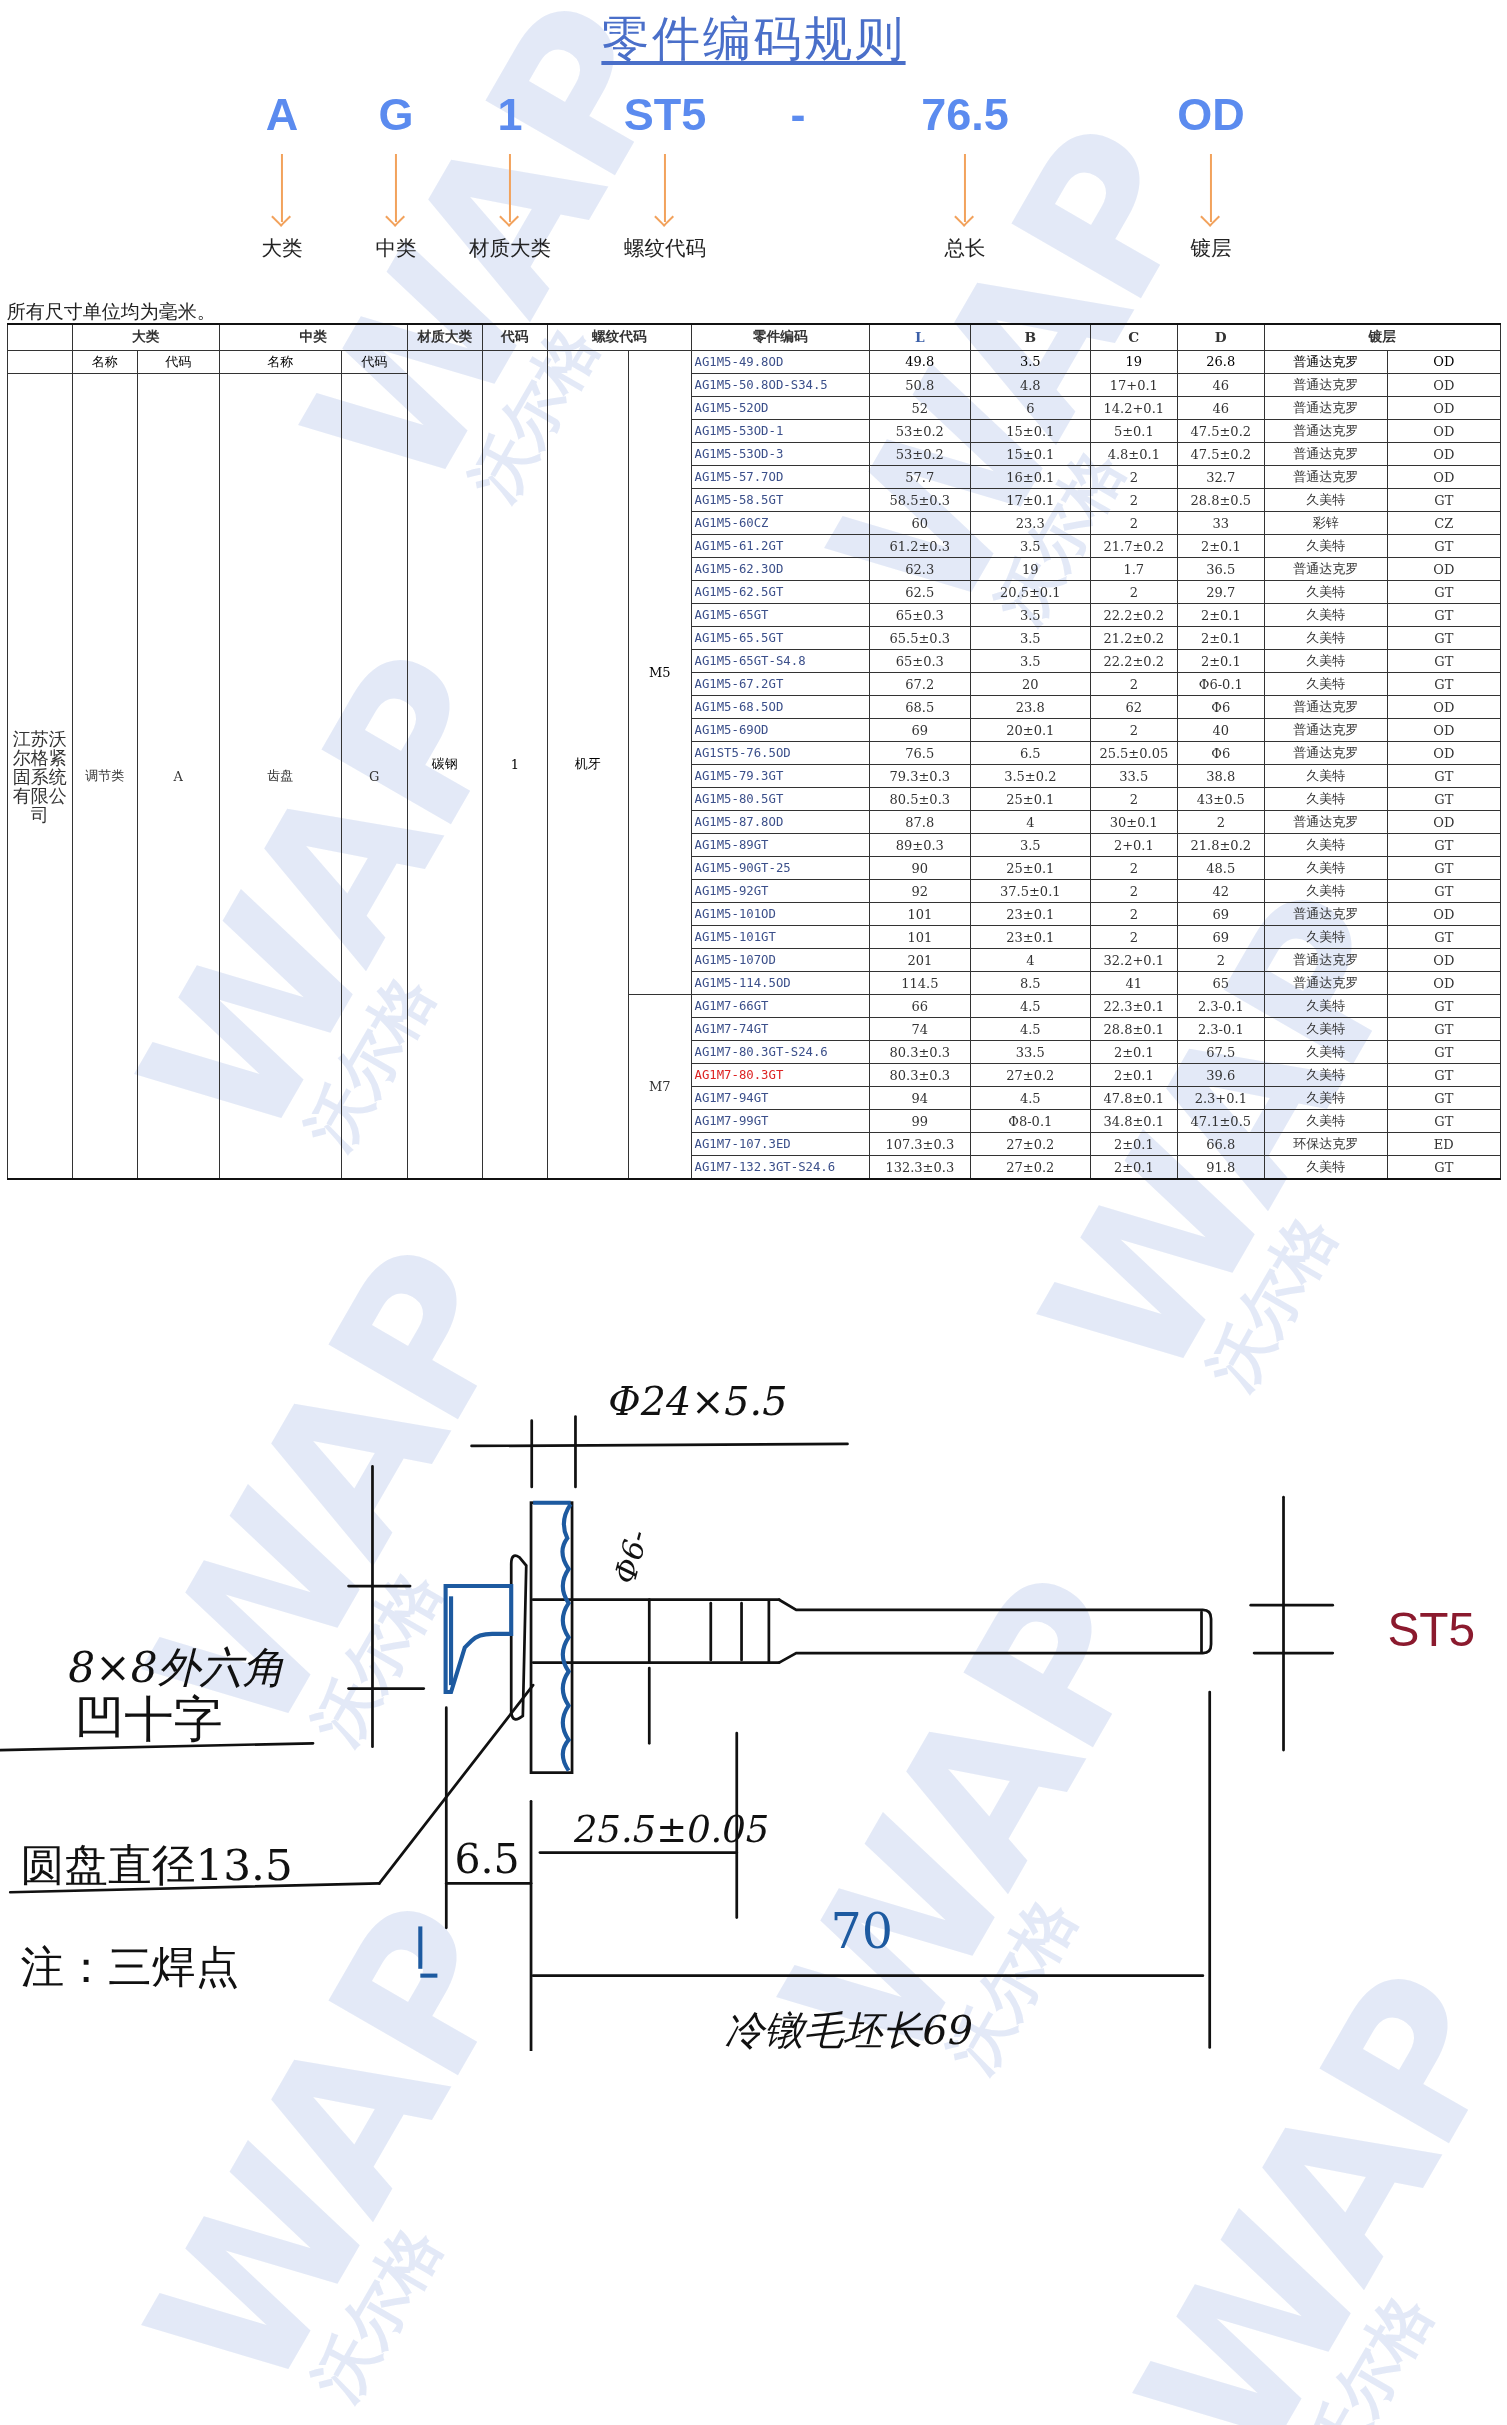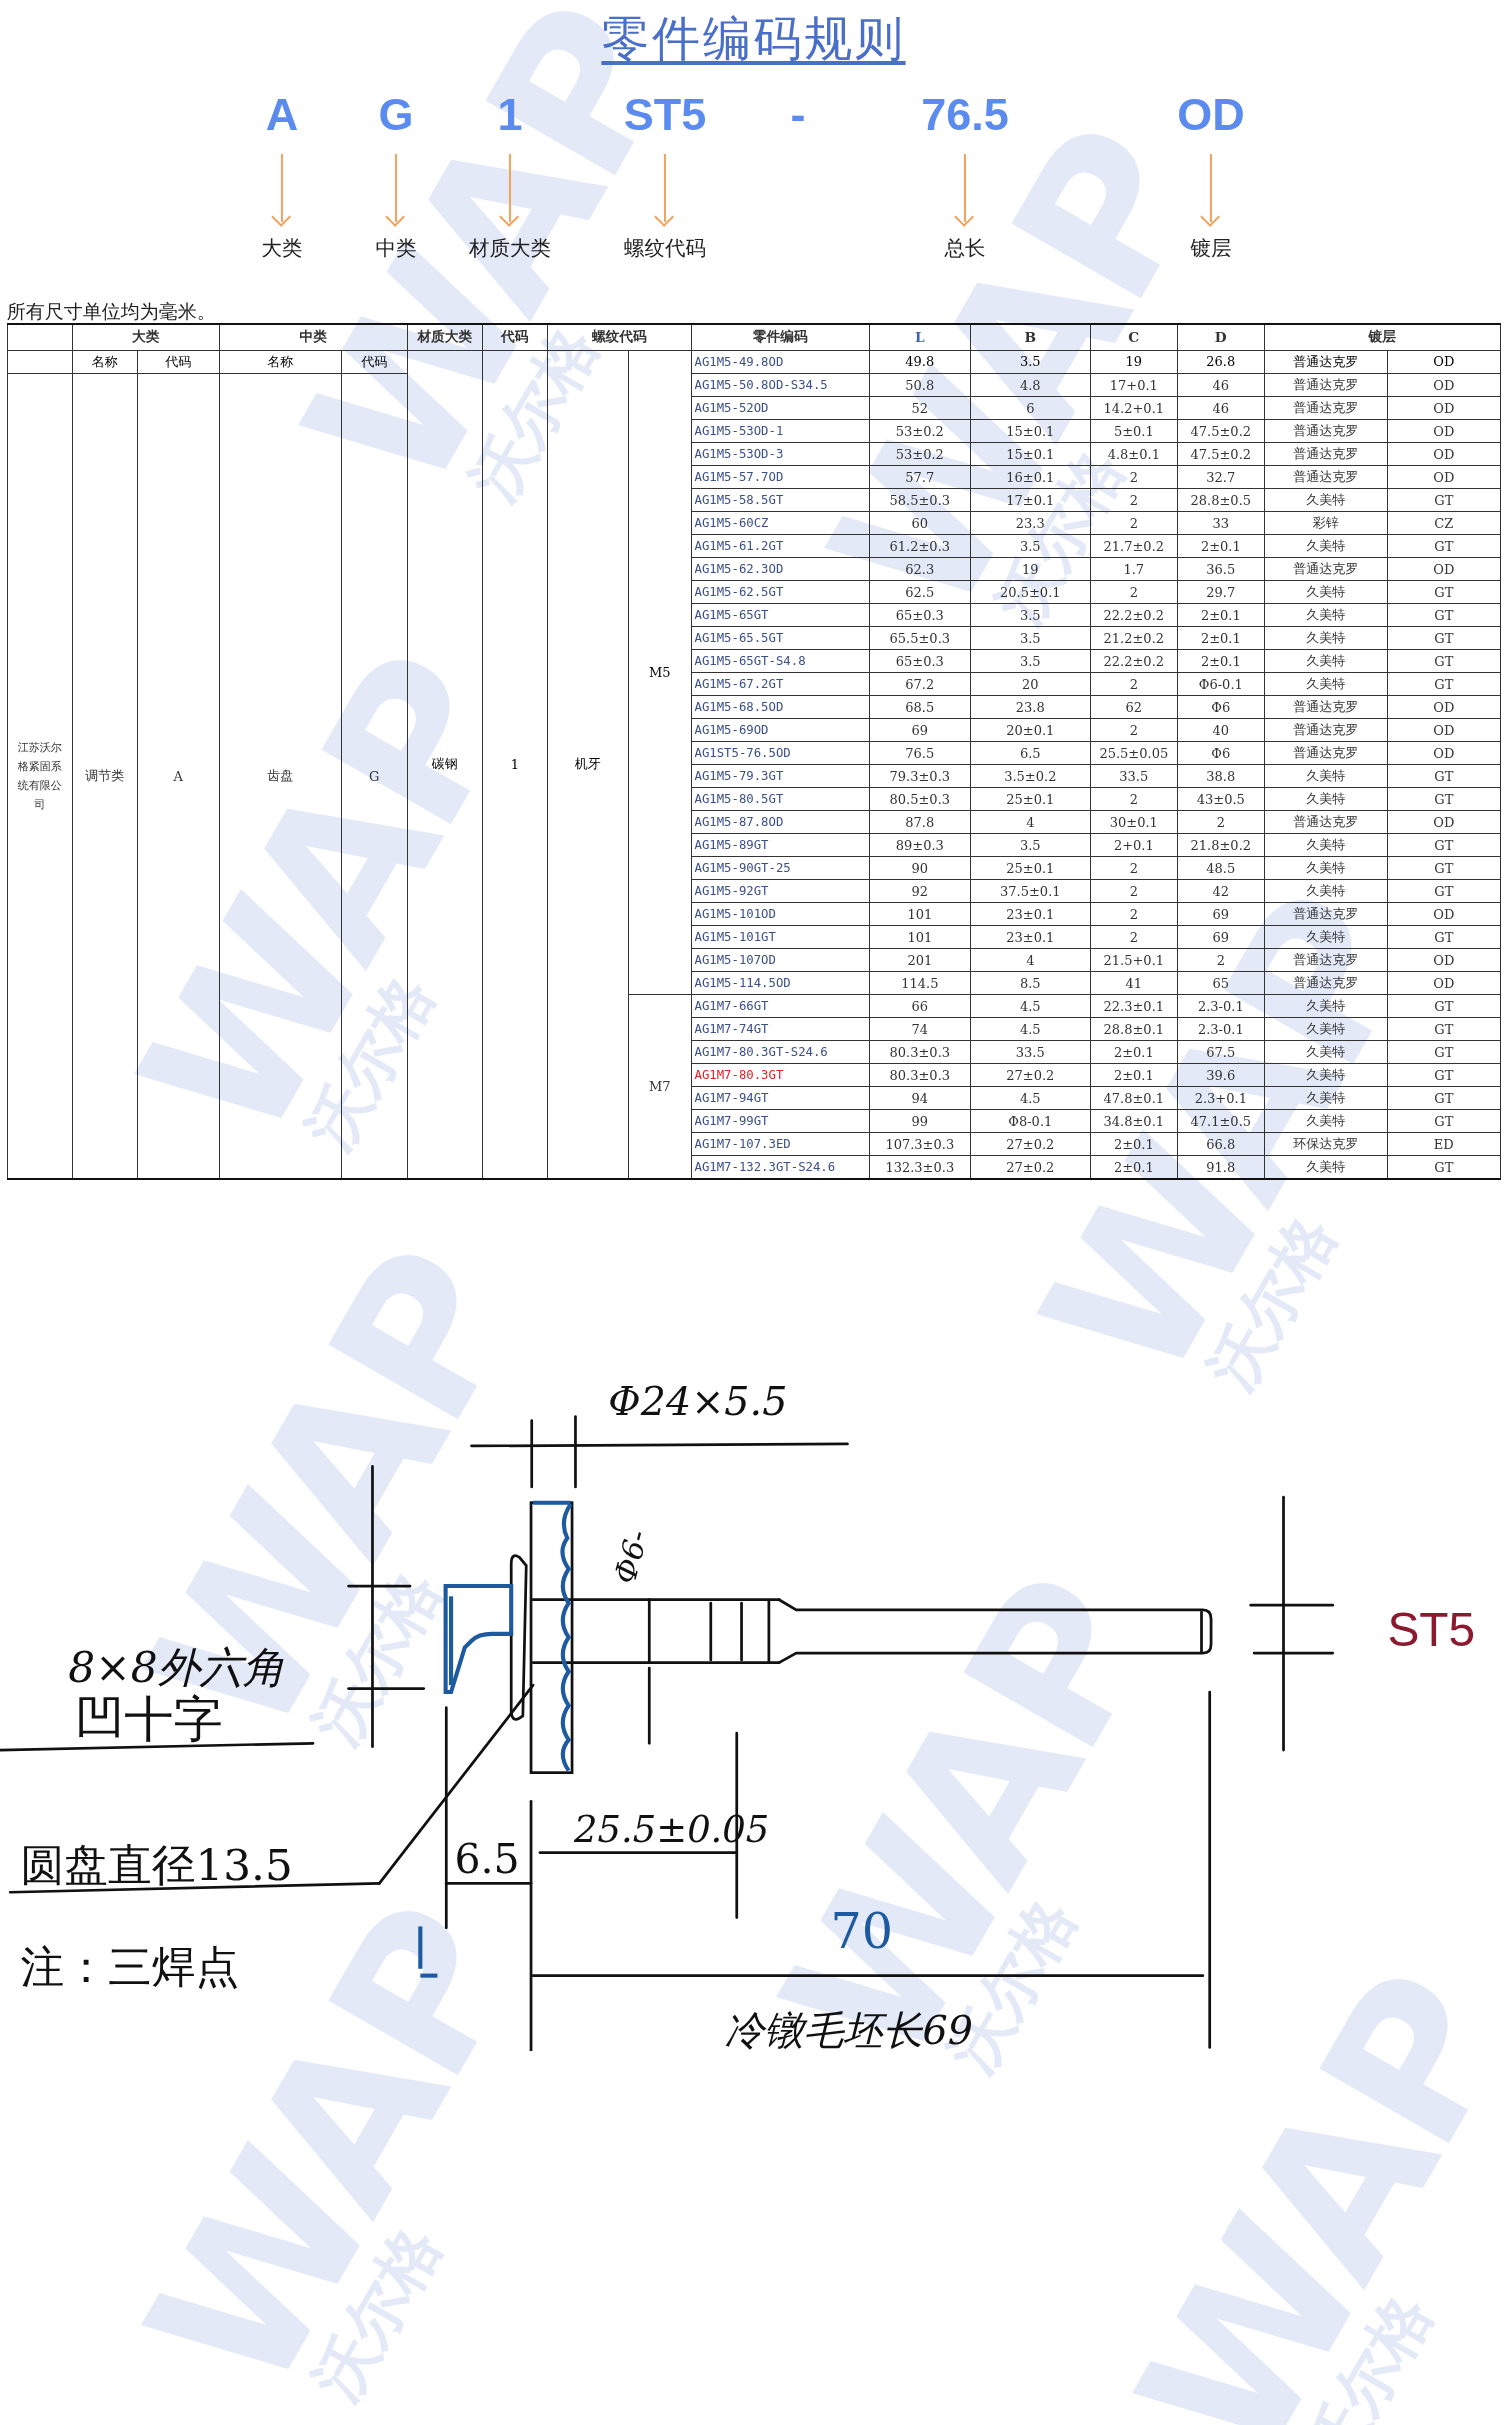--- a/index.html
+++ b/index.html
@@ -27,21 +27,21 @@
   
   table.spec { position:absolute; left:6.8px; top:323px; width:1493px; border-collapse:collapse; z-index:2;
                font-family:"DejaVu Serif", serif; font-size:13px; table-layout:fixed; background:transparent; }
   table.spec td, table.spec th { border:1px solid #333; text-align:center; padding:0; height:22px;
                font-weight:normal; color:#333; white-space:nowrap; overflow:hidden; }
   table.spec th { font-weight:bold; font-size:13.7px; height:24.6px; }
   table.spec tr.sub td { height:22.6px; color:#000000; }
   table.spec { border-top:2.1px solid #111; border-bottom:2.1px solid #111; }
   td.pn { text-align:left !important; padding-left:2.7px !important; color:#3b4f8a !important; font-family:"DejaVu Sans Mono", monospace; font-size:12.3px;margin-top:8px; }
   td.pn.red { color:#d22 !important; }
-  td.company { white-space:normal !important; font-size:11px; line-height:19px; padding:0 5px !important; }
+  td.company { white-space:normal !important; font-size:18px; line-height:19px; padding:0 5px !important; }
   
   svg.draw { position:absolute; left:0; top:1333px; z-index:2; }
   .hand { font-family:"DejaVu Serif", serif; }
 </style>
 </head>
 <body>
 
 <div class="wm" style="left:260px; top:410px;"><span>WAP</span><small>沃尔格</small></div>
 <div class="wm" style="left:786px; top:533px;"><span>WAP</span><small>沃尔格</small></div>
 <div class="wm" style="left:96px; top:1059px;"><span>WAP</span><small>沃尔格</small></div>
@@ -360,21 +360,21 @@
         <td>23±0.1</td>
         <td>2</td>
         <td>69</td>
         <td>久美特</td>
         <td>GT</td>
       </tr>
       <tr>
         <td class="pn">AG1M5-107OD</td>
         <td>201</td>
         <td>4</td>
-        <td>21.5+0.1</td>
+        <td>32.2+0.1</td>
         <td>2</td>
         <td>普通达克罗</td>
         <td>OD</td>
       </tr>
       <tr>
         <td class="pn">AG1M5-114.5OD</td>
         <td>114.5</td>
         <td>8.5</td>
         <td>41</td>
         <td>65</td>

